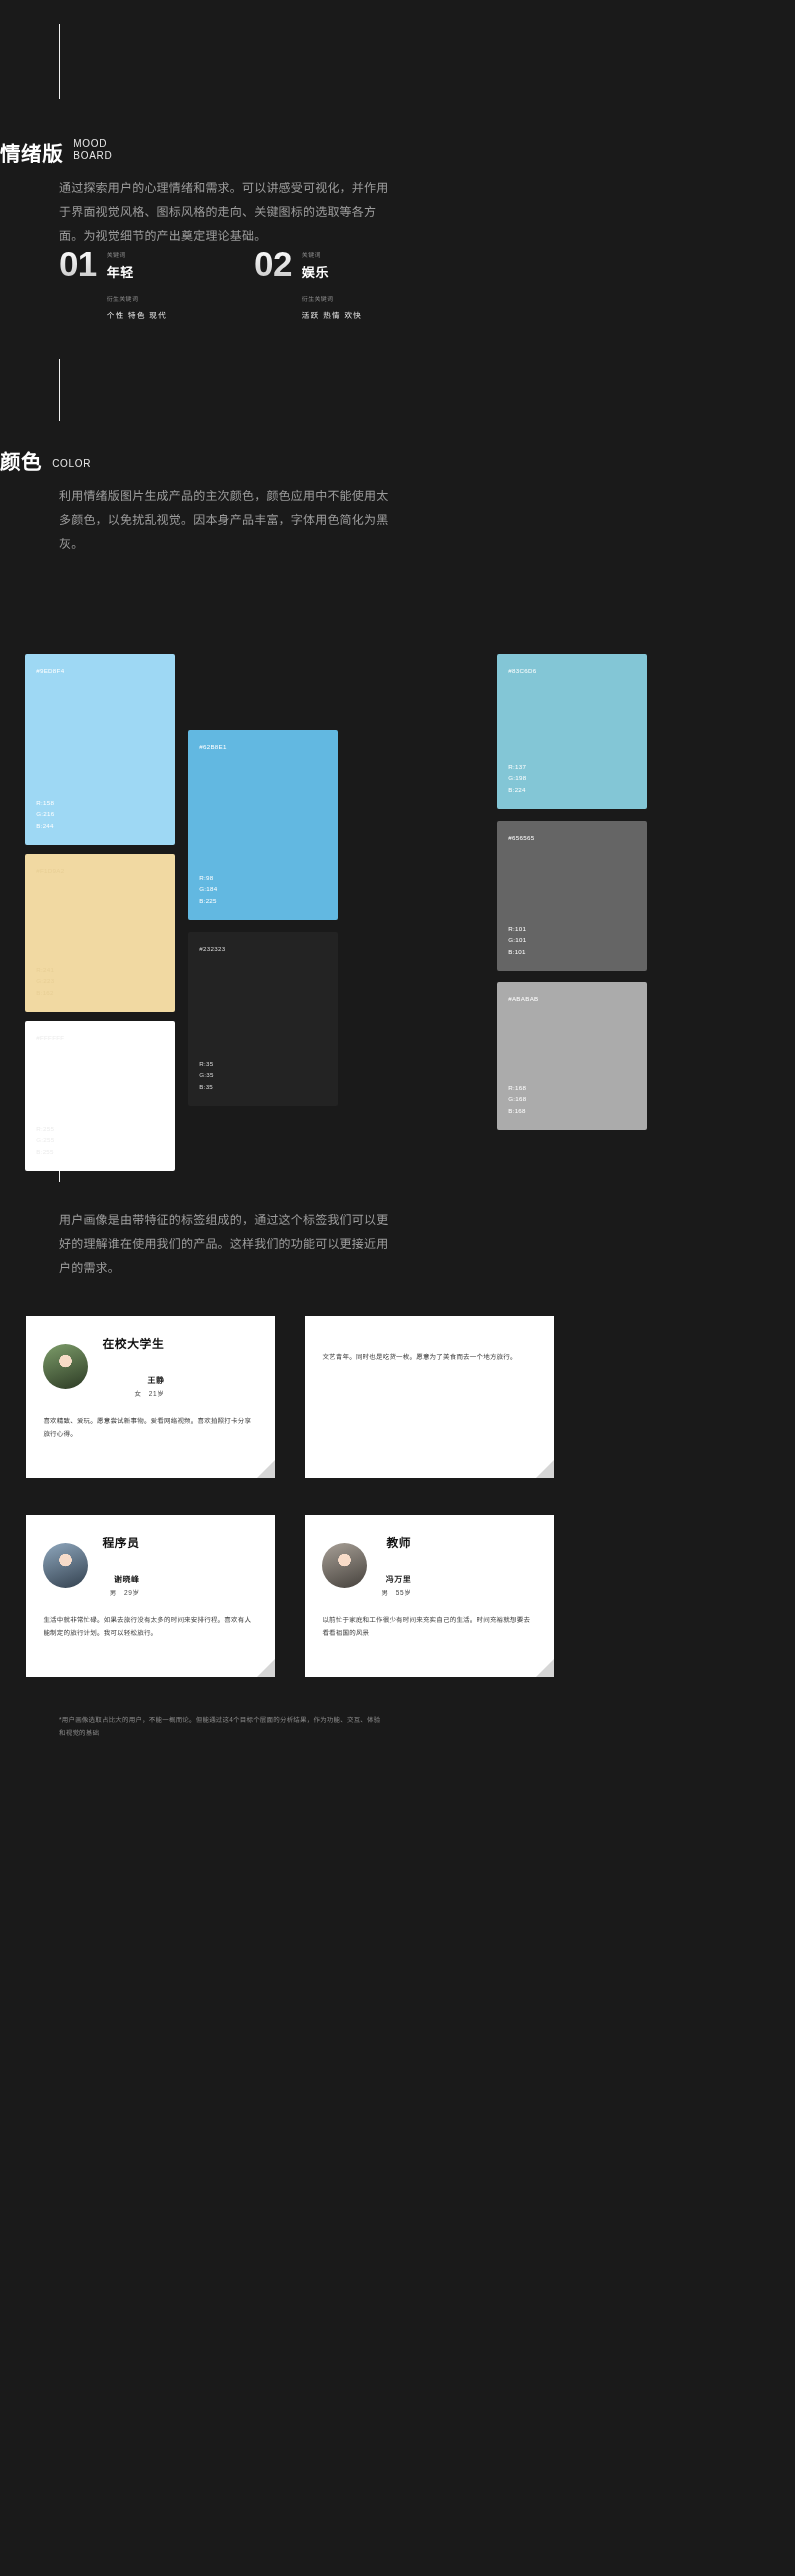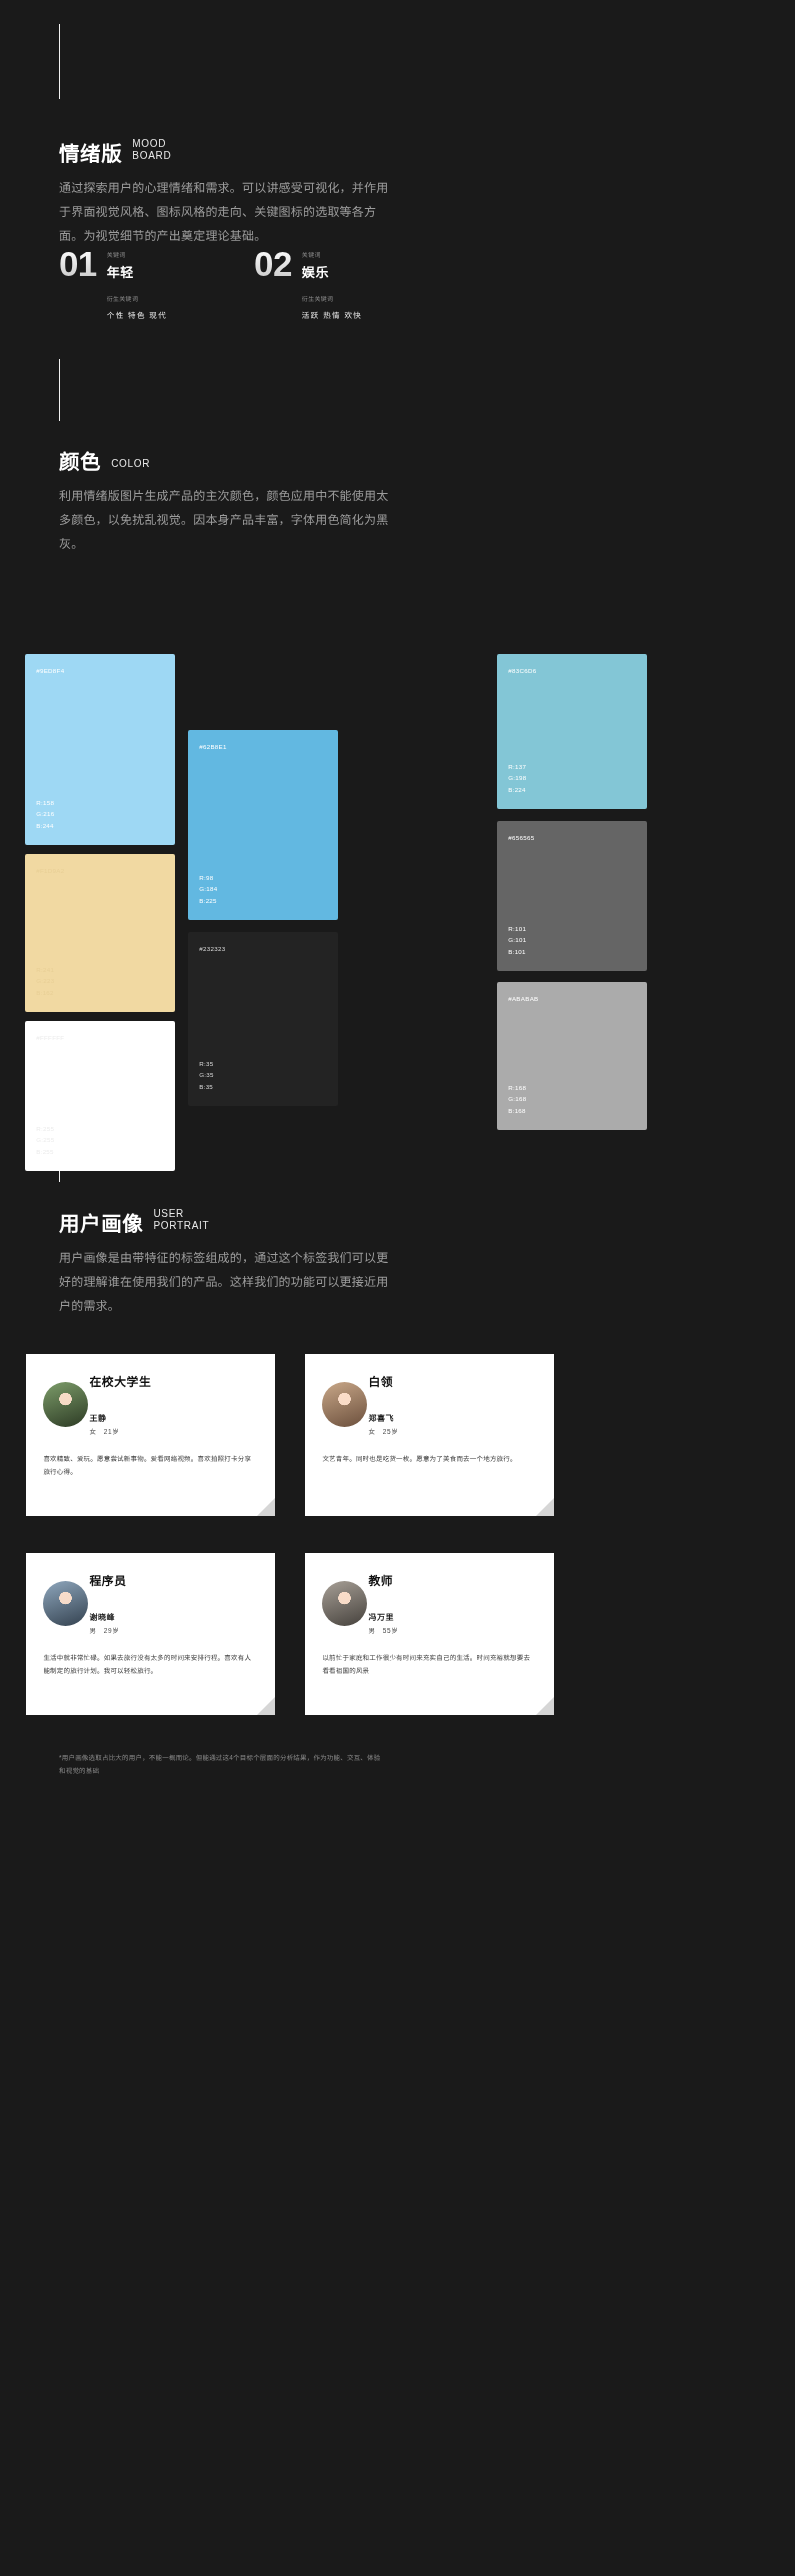--- a/index.html
+++ b/index.html
@@ -22,21 +22,20 @@
     width: 1.2px;
     background: #f2f2f2;
     margin-left: 59px;
   }
 
   
   .sec-head {
     display: flex;
     align-items: flex-end;
     gap: 10px;
-    padding-left: 59px;
   }
   .sec-head .cn {
     font-size: 20.5px;
     font-weight: 700;
     letter-spacing: 0.6px;
     line-height: 1.05;
     color: #ffffff;
   }
   .sec-head .en {
     font-size: 10px;
@@ -153,21 +152,22 @@
   .card {
     background: #ffffff;
     position: relative;
     padding: 18.6px 17.4px 21px 17.4px;
     min-height: 162px;
     box-shadow: 0 0 0 rgba(0,0,0,0);
   }
   .card-top {
     display: flex;
     align-items: center;
-    gap: 1px;
+    gap: 14px;
+    text-align: right;
   }
   .avatar {
     width: 45px; height: 45px;
     border-radius: 50%;
     flex: 0 0 45px;
     overflow: hidden;
     position: relative;
   }
   .avatar .face {
     position: absolute; inset: 0;
@@ -335,56 +335,39 @@
           <span>R:168</span>
           <span>G:168</span>
           <span>B:168</span>
         </div>
       </div>
     </div>
 
   <div class="vrule up-rule"></div>
 
   <div class="up-head">
-    <div class="sec-head">
-      <div class="cn">用户画像</div>
-      <div class="en">
-        <span>USER</span>
-        <span>PORTRAIT</span>
-      </div>
-    </div>
     <div class="sec-desc">用户画像是由带特征的标签组成的，通过这个标签我们可以更好的理解谁在使用我们的产品。这样我们的功能可以更接近用户的需求。</div>
   </div>
 
   <div class="cards" id="cards">
       <div class="card">
         <div class="card-top">
           <div class="avatar">
             <div class="face" style="background: radial-gradient(circle at 50% 38%, rgba(255, 225, 205, 0.95) 0px, rgba(255, 225, 205, 0.95) 17%, rgba(0, 0, 0, 0) 18%), linear-gradient(160deg, rgb(125, 157, 106) 0%, rgb(44, 58, 36) 100%);"></div>
           </div>
           <div>
             <div class="card-title">在校大学生</div>
             <div class="card-name">王静</div>
             <div class="card-meta">女&nbsp;&nbsp;&nbsp;21岁</div>
           </div>
         </div>
         <div class="card-desc">喜欢精致、爱玩。愿意尝试新事物。爱看网络视频。喜欢拍照打卡分享旅行心得。</div>
         <div class="corner"></div>
       </div>
       <div class="card">
-        <div class="card-top">
-          <div class="avatar">
-            <div class="face" style="background: radial-gradient(circle at 50% 38%, rgba(255, 225, 205, 0.95) 0px, rgba(255, 225, 205, 0.95) 17%, rgba(0, 0, 0, 0) 18%), linear-gradient(160deg, rgb(201, 168, 137) 0%, rgb(107, 79, 60) 100%);"></div>
-          </div>
-          <div>
-            <div class="card-title">白领</div>
-            <div class="card-name">郑喜飞</div>
-            <div class="card-meta">女&nbsp;&nbsp;&nbsp;25岁</div>
-          </div>
-        </div>
         <div class="card-desc">文艺青年。同时也是吃货一枚。愿意为了美食而去一个地方旅行。</div>
         <div class="corner"></div>
       </div>
       <div class="card">
         <div class="card-top">
           <div class="avatar">
             <div class="face" style="background: radial-gradient(circle at 50% 38%, rgba(255, 225, 205, 0.95) 0px, rgba(255, 225, 205, 0.95) 17%, rgba(0, 0, 0, 0) 18%), linear-gradient(160deg, rgb(143, 167, 189) 0%, rgb(51, 65, 79) 100%);"></div>
           </div>
           <div>
             <div class="card-title">程序员</div>

